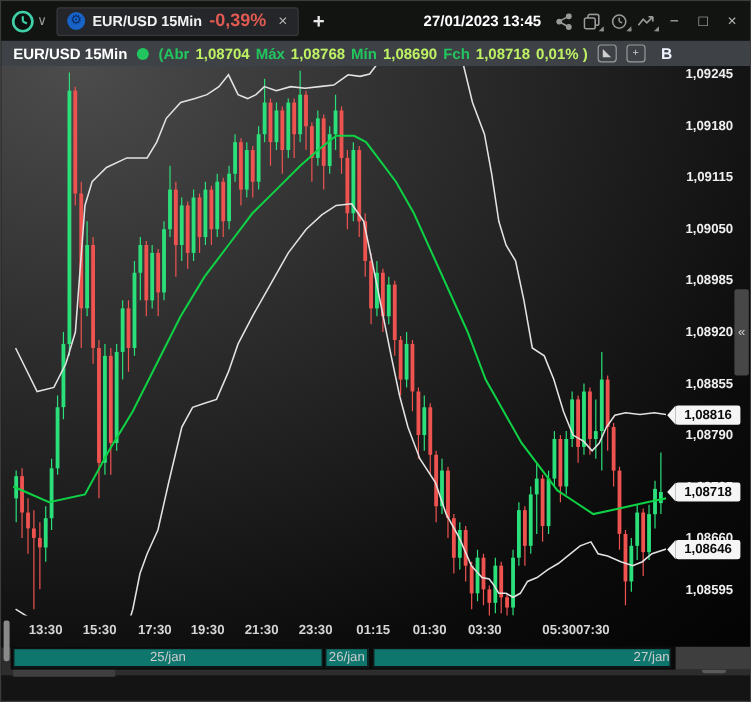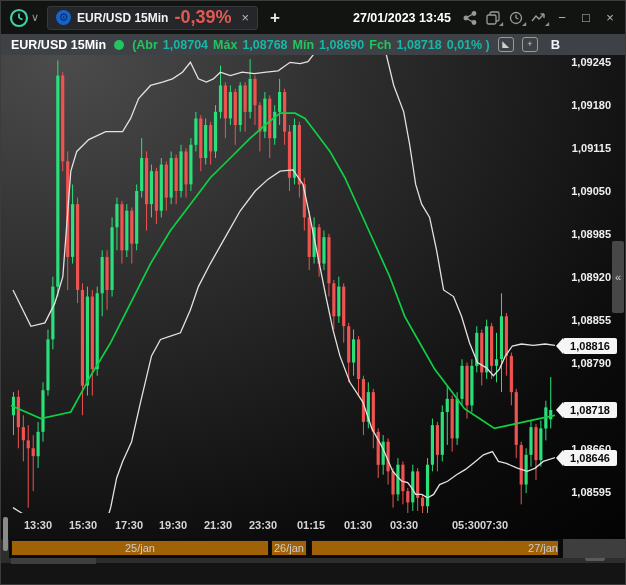--- a/index.html
+++ b/index.html
@@ -6,52 +6,52 @@
   *{box-sizing:border-box;font-family:"Liberation Sans",sans-serif;}
   .window{position:relative;width:626px;height:585px;background:#141414;border:1px solid #3c3c3c;overflow:hidden;}
 
   
   .titlebar{height:33px;background:#121412;display:flex;align-items:center;padding:0 6px 0 8px;}
   .appicon{width:20px;height:20px;margin-right:2px;cursor:pointer;}
   .tb-chev{color:#9a9a9a;font-size:11px;margin-right:8px;cursor:pointer;}
   .chart-tab{display:flex;align-items:center;gap:6px;background:#24262a;border:1px solid #37393d;border-radius:3px;height:24px;padding:0 8px;cursor:pointer;}
   .gearwrap{width:15px;height:15px;border-radius:50%;background:#1763c8;color:#0a2c66;font-size:11px;line-height:15px;text-align:center;}
   .tabsym{color:#f2f2f2;font-weight:bold;font-size:12px;}
-  .tabchg{color:#e05a52;font-weight:bold;font-size:18px;}
+  .tabchg{color:#e05a52;font-weight:bold;font-size:15px;}
   .tabx{color:#b5b5b5;font-size:13px;margin-left:4px;cursor:pointer;}
   .newtab{color:#e8e8e8;font-size:17px;font-weight:bold;margin-left:12px;cursor:pointer;}
   .tb-right{margin-left:auto;display:flex;align-items:center;gap:6px;}
   .tb-dt{color:#fff;font-weight:bold;font-size:12.5px;margin-right:4px;}
   .tbicon{position:relative;width:17px;height:17px;display:flex;align-items:center;justify-content:center;cursor:pointer;}
   .tbicon svg{display:block;}
   .caret{position:absolute;right:-3px;bottom:-1px;width:0;height:0;border-left:3px solid transparent;border-top:3px solid transparent;border-right:3px solid #8f8f8f;border-bottom:3px solid #8f8f8f;transform:scale(.7);}
   .winbtn{color:#b9b9b9;font-size:13px;width:18px;text-align:center;cursor:pointer;}
 
   
   .header{height:21px;background:#3e4247;display:flex;align-items:center;gap:5px;padding:0 6px 0 10px;font-size:12.5px;}
   .hsym{color:#fff;font-weight:bold;}
   .hdot{width:10px;height:10px;border-radius:50%;background:#22c55e;margin:0 3px;}
   .hlbl{color:#22c55e;font-weight:bold;}
-  .hval{color:#14b8a6;font-weight:bold;}
+  .hval{color:#bef264;font-weight:bold;}
   .mini-btn{width:16px;height:15px;border:1px solid #9a9a9a;border-radius:3px;color:#cfcfcf;font-size:9px;line-height:13px;text-align:center;margin-left:3px;cursor:pointer;}
   .bmark{color:#eef2ff;font-weight:bold;font-size:13px;margin-left:8px;}
 
   
   .chart-wrap{position:relative;height:484px;background:radial-gradient(900px 720px at 10% 0%,#4c4c4c 0%,#2c2c2c 34%,#0b0b0b 72%,#000 100%);padding-left:8px;}
   .chart-area{position:relative;height:458px;display:flex;}
   svg#plot{width:548px;height:458px;cursor:crosshair;}
   .price-axis{position:relative;width:70px;height:458px;}
   .tick{position:absolute;right:14px;height:14px;line-height:14px;color:#efefef;font-size:11px;font-weight:bold;}
   .tag{position:absolute;right:8px;width:54px;height:16px;background:#f5f5f5;color:#0a0a0a;font-size:11px;font-weight:bold;line-height:16px;text-align:center;border-radius:2px;}
   .tag::before{content:"";position:absolute;left:-7px;top:0;border-top:8px solid transparent;border-bottom:8px solid transparent;border-right:7px solid #f5f5f5;}
   .collapse-handle{position:absolute;right:1px;top:186px;width:12px;height:72px;background:#474747;border-radius:2px;color:#d0d0d0;font-size:11px;display:flex;align-items:center;justify-content:center;cursor:pointer;}
   .time-row{position:relative;height:26px;padding-left:40px;}
   .tlabel{position:absolute;top:6px;transform:translateX(-50%);color:#d6d6d6;font-size:11px;font-weight:bold;}
   .date-row{position:relative;height:19px;background:#0a0a0a;}
-  .datebox{position:absolute;top:1px;height:16px;background:#a16207;border:1px solid #101010;color:#cccccc;font-size:11px;text-align:center;line-height:14px;}
+  .datebox{position:absolute;top:1px;height:16px;background:#0f766e;border:1px solid #101010;color:#cccccc;font-size:11px;text-align:center;line-height:14px;}
   .corner-fill{position:absolute;right:0;top:0;width:62px;height:19px;background:#3e3e3e;}
   .left-scroll-bit{position:absolute;left:2px;top:516px;width:5px;height:34px;background:#8a8a8a;border-radius:2px;z-index:5;}
 
   
   .tabbar{height:24px;background:#2d2d2d;display:flex;align-items:center;padding-left:10px;border-top:1px solid #1a1a1a;}
   .ltab{display:flex;align-items:center;gap:7px;color:#b0b0b0;font-size:11.5px;padding:0 12px;height:24px;cursor:pointer;}
   .ltab.active{background:#3f3f3f;color:#fff;font-weight:bold;}
   .ltab .x{color:#b5b5b5;font-size:12px;}
   .tabdiv{width:1px;height:12px;background:#555;}
   .addtab{color:#e8e8e8;font-size:15px;font-weight:bold;margin:0 8px;cursor:pointer;}

